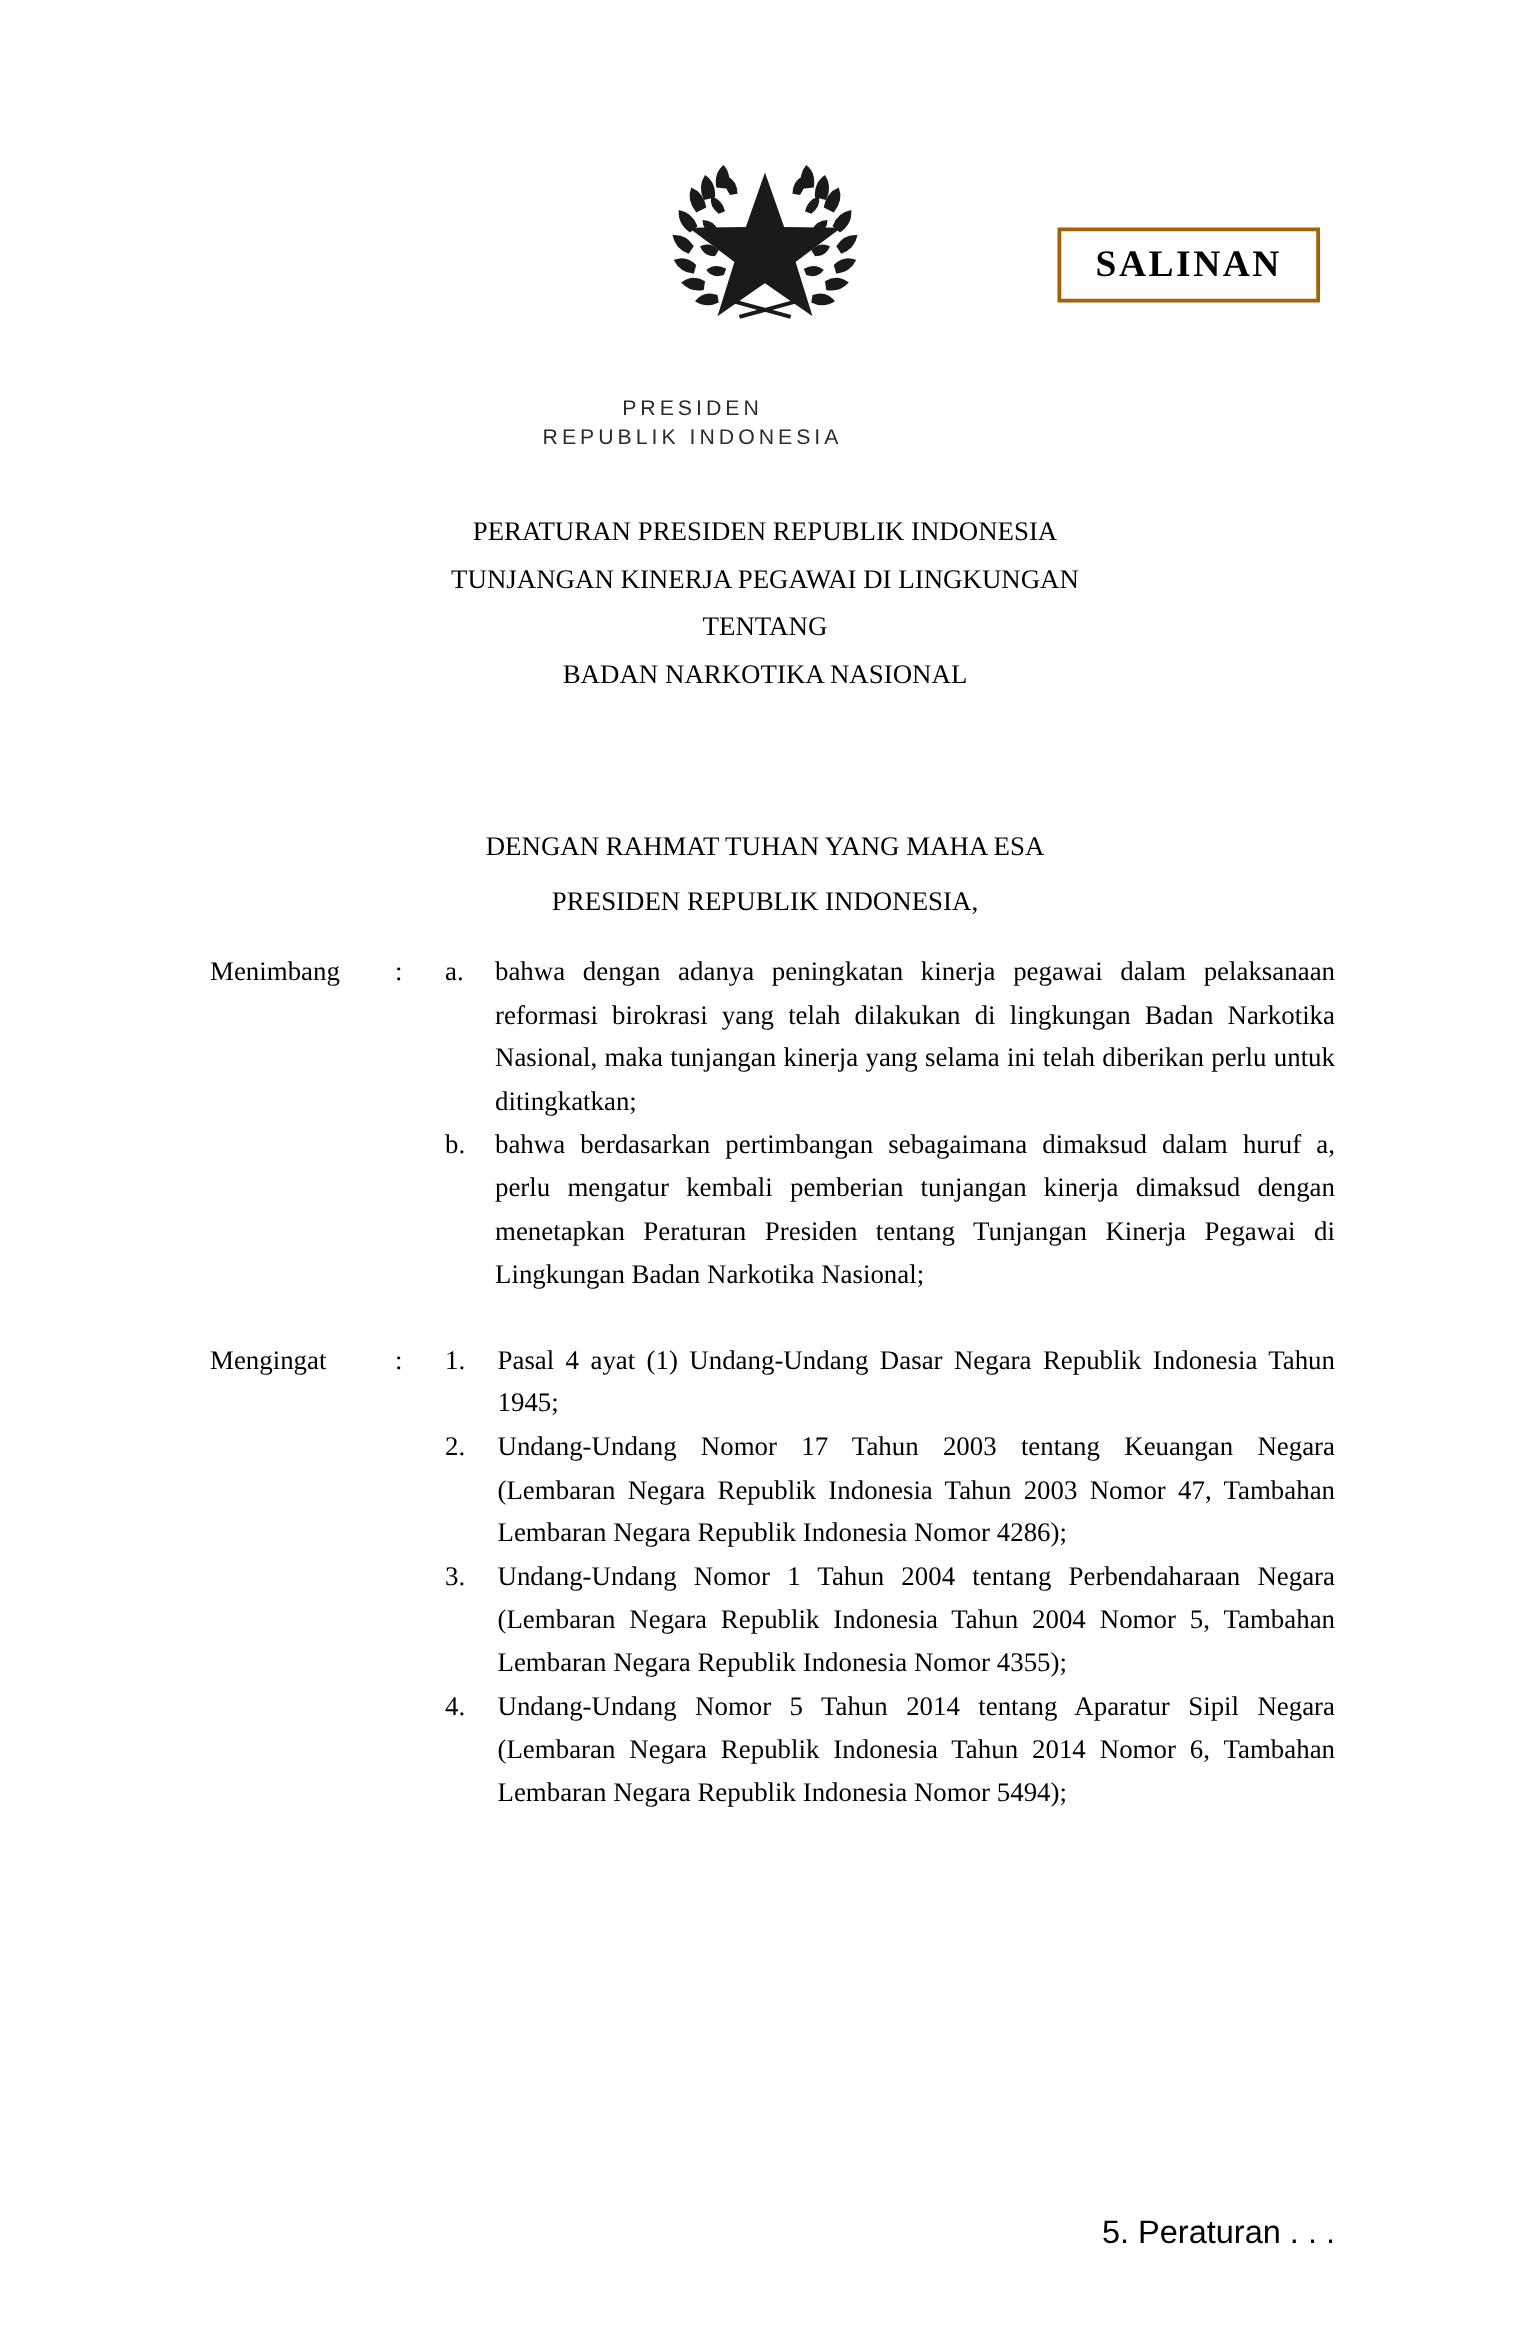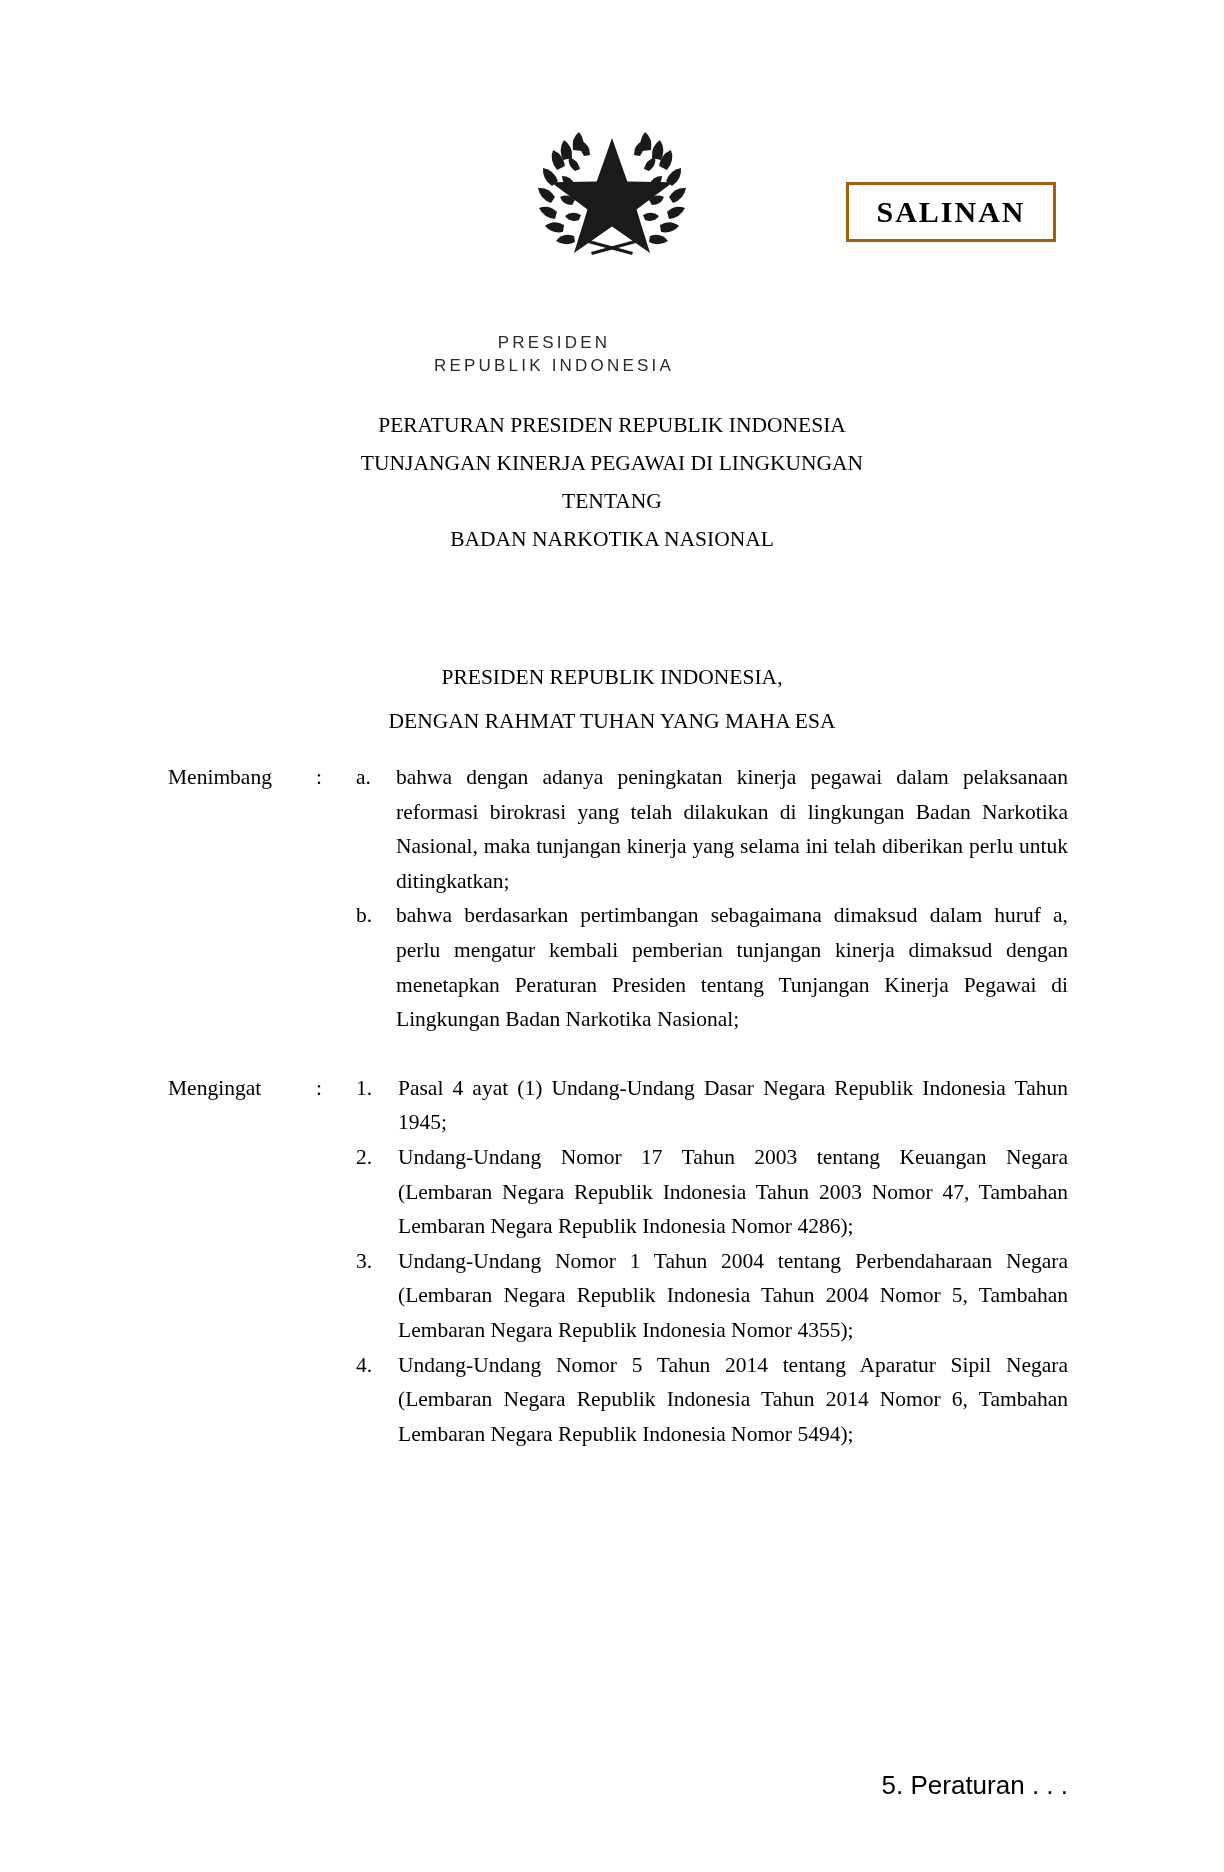--- a/index.html
+++ b/index.html
@@ -38,21 +38,20 @@
     position: absolute;
     top: 316px;
     left: 0;
     width: 1108px;
     text-align: center;
     font-family: "Liberation Sans", sans-serif;
     font-size: 17px;
     letter-spacing: 3.2px;
     color: #2b2b2b;
     line-height: 1.35;
-    margin-top: 16px;
   }
   .presiden-line .l2 { display: block; }
 
   .salinan-box {
     position: absolute;
     top: 182px;
     left: 846px;
     width: 204px;
     height: 54px;
     border: 3px solid #a16207;
@@ -211,22 +210,22 @@
   </div>
 
   <div class="title-block">
     <div>PERATURAN PRESIDEN REPUBLIK INDONESIA</div>
     <div>TUNJANGAN KINERJA PEGAWAI DI LINGKUNGAN</div>
     <div>TENTANG</div>
     <div>BADAN NARKOTIKA NASIONAL</div>
   </div>
 
   <div class="opening-block">
+    <div>DENGAN RAHMAT TUHAN YANG MAHA ESA</div>
     <div>PRESIDEN REPUBLIK INDONESIA,</div>
-    <div>DENGAN RAHMAT TUHAN YANG MAHA ESA</div>
   </div>
 
   <div class="body">
 
     <div class="clause">
       <div class="clause-label">Menimbang</div>
       <div class="clause-colon">:</div>
       <div class="clause-items">
         <div class="item">
           <div class="item-marker">a.</div>

